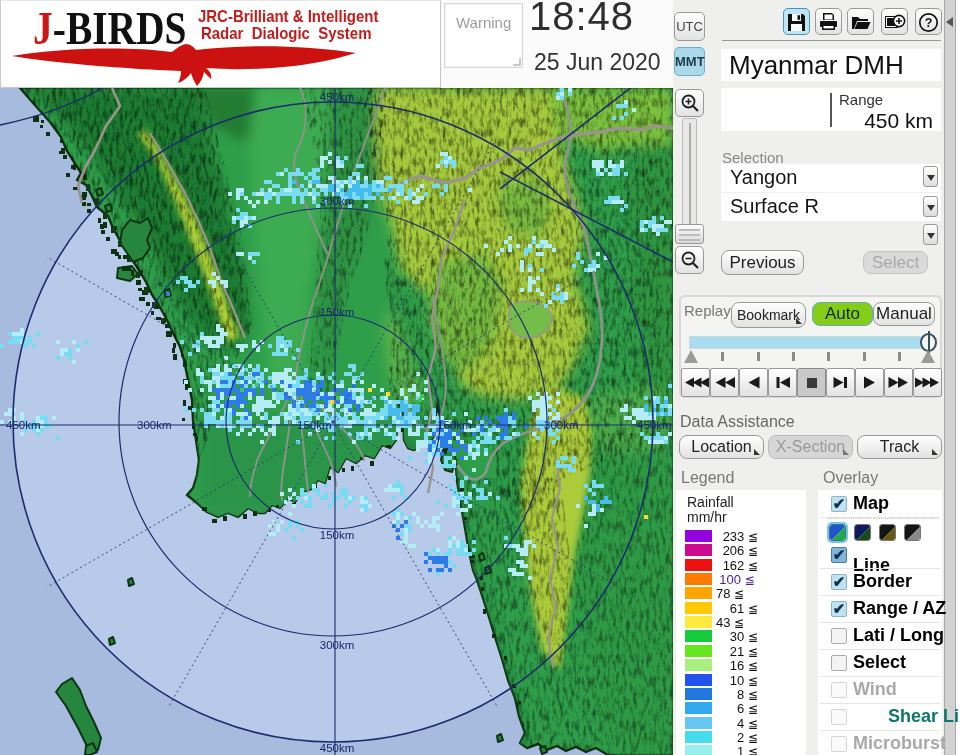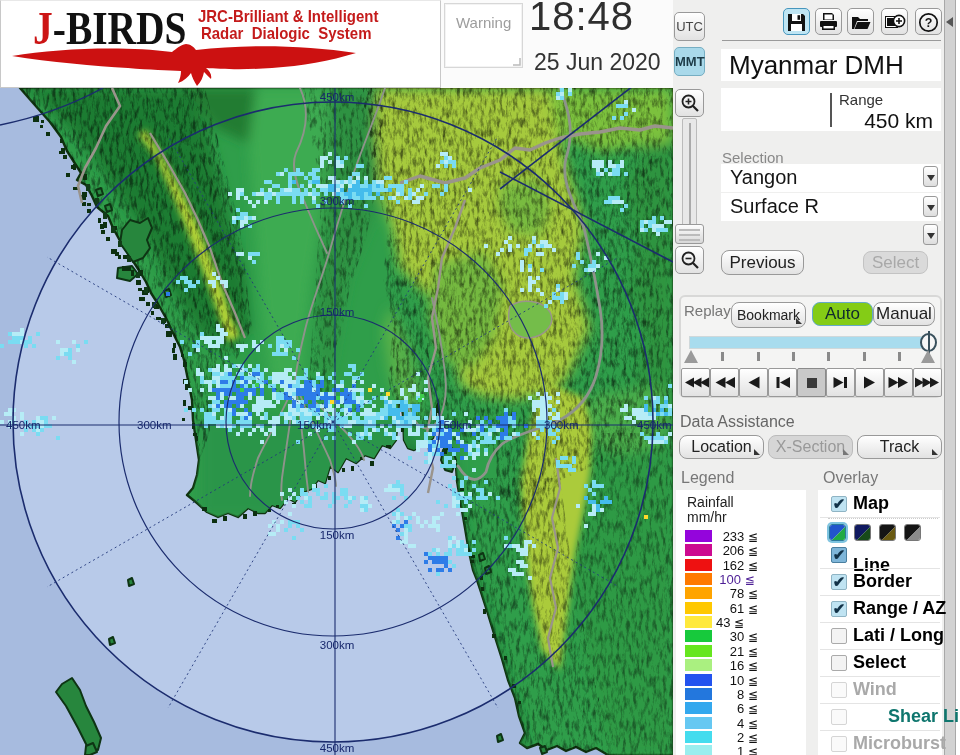--- a/index.html
+++ b/index.html
@@ -449,21 +449,21 @@
 <div class="abs" style="left:687px;top:509px;font-size:14px;color:#222">mm/hr</div>
 <div class="abs" style="left:685px;top:530px;width:27px;height:12px;background:#9405dc"></div>
 <div class="abs" style="left:716px;top:529px;width:42px;text-align:right;font-size:13px;color:#111">233 <span style="font-size:12px">≦</span></div>
 <div class="abs" style="left:685px;top:544px;width:27px;height:12px;background:#cc0a90"></div>
 <div class="abs" style="left:716px;top:543px;width:42px;text-align:right;font-size:13px;color:#111">206 <span style="font-size:12px">≦</span></div>
 <div class="abs" style="left:685px;top:559px;width:27px;height:12px;background:#ee1111"></div>
 <div class="abs" style="left:716px;top:558px;width:42px;text-align:right;font-size:13px;color:#111">162 <span style="font-size:12px">≦</span></div>
 <div class="abs" style="left:685px;top:573px;width:27px;height:12px;background:#ff7a00"></div>
 <div class="abs" style="left:716px;top:572px;width:42px;text-align:center;font-size:13px;color:#4c1d95">100 <span style="font-size:12px">≦</span></div>
 <div class="abs" style="left:685px;top:587px;width:27px;height:12px;background:#ffa400"></div>
-<div class="abs" style="left:716px;top:586px;width:42px;text-align:right;font-size:13px;color:#111">78 <span style="font-size:12px">≦</span></div>
+<div class="abs" style="left:716px;top:586px;width:42px;text-align:left;font-size:13px;color:#111">78 <span style="font-size:12px">≦</span></div>
 <div class="abs" style="left:685px;top:602px;width:27px;height:12px;background:#ffc800"></div>
 <div class="abs" style="left:716px;top:601px;width:42px;text-align:right;font-size:13px;color:#111">61 <span style="font-size:12px">≦</span></div>
 <div class="abs" style="left:685px;top:616px;width:27px;height:12px;background:#ffe93c"></div>
 <div class="abs" style="left:716px;top:615px;width:42px;text-align:left;font-size:13px;color:#111">43 <span style="font-size:12px">≦</span></div>
 <div class="abs" style="left:685px;top:630px;width:27px;height:12px;background:#17c93c"></div>
 <div class="abs" style="left:716px;top:629px;width:42px;text-align:right;font-size:13px;color:#111">30 <span style="font-size:12px">≦</span></div>
 <div class="abs" style="left:685px;top:645px;width:27px;height:12px;background:#66e61e"></div>
 <div class="abs" style="left:716px;top:644px;width:42px;text-align:right;font-size:13px;color:#111">21 <span style="font-size:12px">≦</span></div>
 <div class="abs" style="left:685px;top:659px;width:27px;height:12px;background:#aaf080"></div>
 <div class="abs" style="left:716px;top:658px;width:42px;text-align:right;font-size:13px;color:#111">16 <span style="font-size:12px">≦</span></div>

